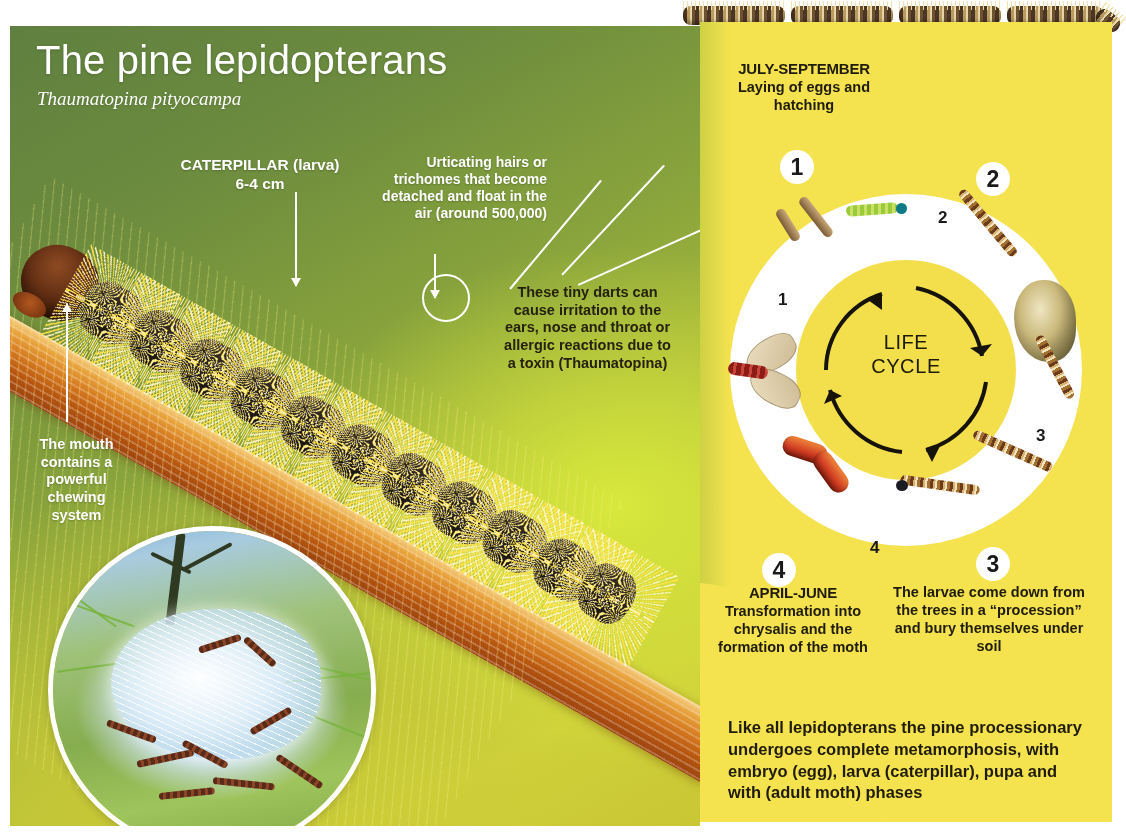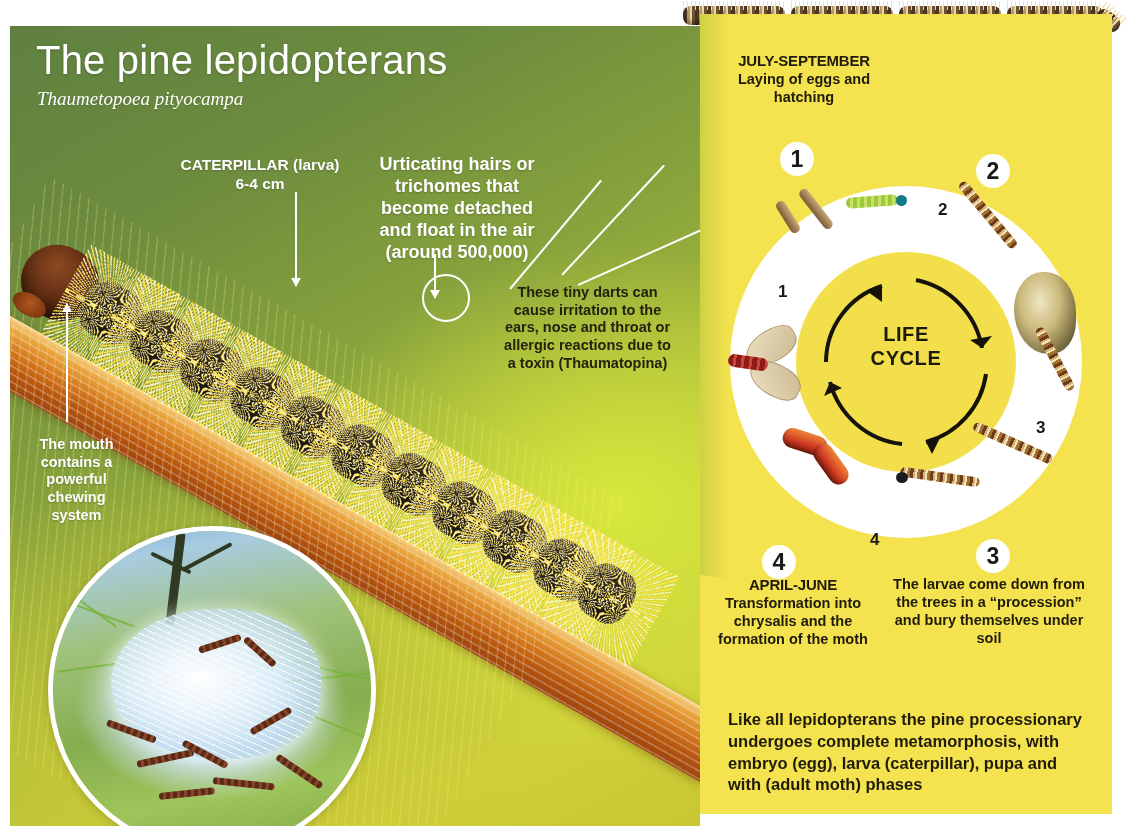--- a/index.html
+++ b/index.html
@@ -53,21 +53,21 @@
   .title{position:absolute;left:26px;top:12px;color:#fff;font-size:40px;font-weight:400;
     letter-spacing:.2px;text-shadow:0 1px 3px rgba(0,0,0,.18);}
   .subtitle{position:absolute;left:27px;top:62px;color:#fff;font-size:19px;font-style:italic;
     font-family:"Liberation Serif",serif;text-shadow:0 1px 2px rgba(0,0,0,.15);}
 
   
   .callout{position:absolute;font-weight:bold;line-height:1.22;}
   .c-white{color:#ffffff;text-shadow:0 1px 2px rgba(0,0,0,.22);}
   .c-dark{color:#25210f;}
   #cap-caterpillar{left:150px;top:130px;width:200px;font-size:15.5px;text-align:center;}
-  #cap-hairs{left:357px;top:128px;width:180px;font-size:18px;text-align:center;}
+  #cap-hairs{left:357px;top:128px;width:180px;font-size:14px;text-align:right;}
   #cap-darts{left:490px;top:258px;width:175px;font-size:14.5px;text-align:center;}
   #cap-mouth{left:14px;top:410px;width:105px;font-size:14.5px;text-align:center;}
 
   
   .arrow-v{position:absolute;width:2px;background:#fff;}
   .arrow-v::after{content:"";position:absolute;left:-4px;bottom:-1px;
     border-left:5px solid transparent;border-right:5px solid transparent;border-top:9px solid #fff;}
   .arrow-up::after{content:"";position:absolute;left:-4px;top:-1px;bottom:auto;
     border-left:5px solid transparent;border-right:5px solid transparent;
     border-bottom:9px solid #fff;border-top:0;}
@@ -93,38 +93,38 @@
 
   
   .procession{position:absolute;left:683px;top:2px;width:440px;height:30px;}
   .pcat{position:absolute;top:4px;height:19px;border-radius:8px;
     background:repeating-linear-gradient(90deg,#4b3524 0 4px,#b9995e 4px 7px,#e4d5a8 7px 9px,#6c5231 9px 12px);
     box-shadow:inset 0 -3px 4px rgba(0,0,0,.35);}
   .pcat::before{content:"";position:absolute;top:-5px;left:0;right:0;height:9px;
     background:repeating-linear-gradient(90deg,rgba(240,225,170,.95) 0 1.5px,rgba(240,225,170,0) 1.5px 4px);}
 
   
-  .yellow-panel{position:absolute;left:700px;top:14px;width:412px;height:800px;
+  .yellow-panel{position:absolute;left:700px;top:22px;width:412px;height:800px;
     background:#f4e24e;overflow:hidden;}
   .yp-fade{position:absolute;left:0;top:0;width:30px;height:800px;
     background:linear-gradient(90deg,rgba(175,195,60,.55),rgba(244,226,78,0));}
   .cut-left{position:absolute;left:-230px;top:560px;width:420px;height:420px;border-radius:50%;
     background:#f4e24e;}
 
   .stage-label{position:absolute;text-align:center;color:#1f1c0c;line-height:1.24;}
   .stage-label .mon{font-weight:bold;font-size:15px;letter-spacing:-.2px;display:block;}
   .stage-label .desc{font-weight:bold;font-size:14.5px;display:block;}
   .badge{position:absolute;width:34px;height:34px;border-radius:50%;background:#fff;
     color:#1a1a1a;font-weight:bold;font-size:23px;text-align:center;line-height:34px;}
 
   
   .ring{position:absolute;left:30px;top:172px;width:352px;height:352px;border-radius:50%;background:#ffffff;}
   .ring-inner{position:absolute;left:66px;top:66px;width:220px;height:220px;border-radius:50%;background:#f3df4c;}
   .lc-text{position:absolute;left:0;right:0;top:137px;text-align:center;color:#1c1a0a;
-    font-weight:bold;font-size:20px;line-height:1.18;letter-spacing:.6px;}
+    font-weight:normal;font-size:20px;line-height:1.18;letter-spacing:.6px;}
   .inum{position:absolute;font-weight:bold;font-size:17px;color:#1a1a1a;}
 
   
   .egg{position:absolute;height:10px;border-radius:6px;transform-origin:50% 50%;
     background:linear-gradient(180deg,#c9a97a,#7a5a33);}
   .hatch{position:absolute;height:11px;border-radius:6px;
     background:repeating-linear-gradient(90deg,#9ccb3a 0 4px,#c9e06a 4px 7px);}
   .larva{position:absolute;height:10px;border-radius:6px;transform-origin:50% 50%;
     background:repeating-linear-gradient(90deg,#6b3b1c 0 3px,#d8b070 3px 5px,#f0e3c0 5px 7px,#a4702f 7px 10px);}
   .nest{position:absolute;width:62px;height:82px;border-radius:48% 52% 42% 58%;
@@ -238,21 +238,21 @@
       <div class="icat" style="left:130px;top:208px;width:50px;transform:rotate(28deg);"></div>
       <div class="icat" style="left:160px;top:246px;width:62px;transform:rotate(6deg);"></div>
       <div class="icat" style="left:198px;top:198px;width:46px;transform:rotate(-30deg);"></div>
       <div class="icat" style="left:224px;top:222px;width:54px;transform:rotate(34deg);"></div>
       <div class="icat" style="left:146px;top:116px;width:44px;transform:rotate(-18deg);"></div>
       <div class="icat" style="left:192px;top:104px;width:40px;transform:rotate(42deg);"></div>
       <div class="icat" style="left:106px;top:262px;width:56px;transform:rotate(-6deg);"></div>
     </div>
 
     <div class="title">The pine lepidopterans</div>
-    <div class="subtitle">Thaumetopoea pityocampa</div>
+    <div class="subtitle">Thaumatopina pityocampa</div>
 
     <div class="callout c-white" id="cap-caterpillar">
       <span>CATERPILLAR (larva)</span><br>
       <span>6-4 cm</span>
     </div>
     <div class="callout c-white" id="cap-hairs">Urticating hairs or trichomes that become detached and float in the air (around 500,000)</div>
     <div class="callout c-dark" id="cap-darts">These tiny darts can cause irritation to the ears, nose and throat or allergic reactions due to a toxin (Thaumatopina)</div>
     <div class="callout c-white" id="cap-mouth">The mouth contains a powerful chewing system</div>
   </div>
 

